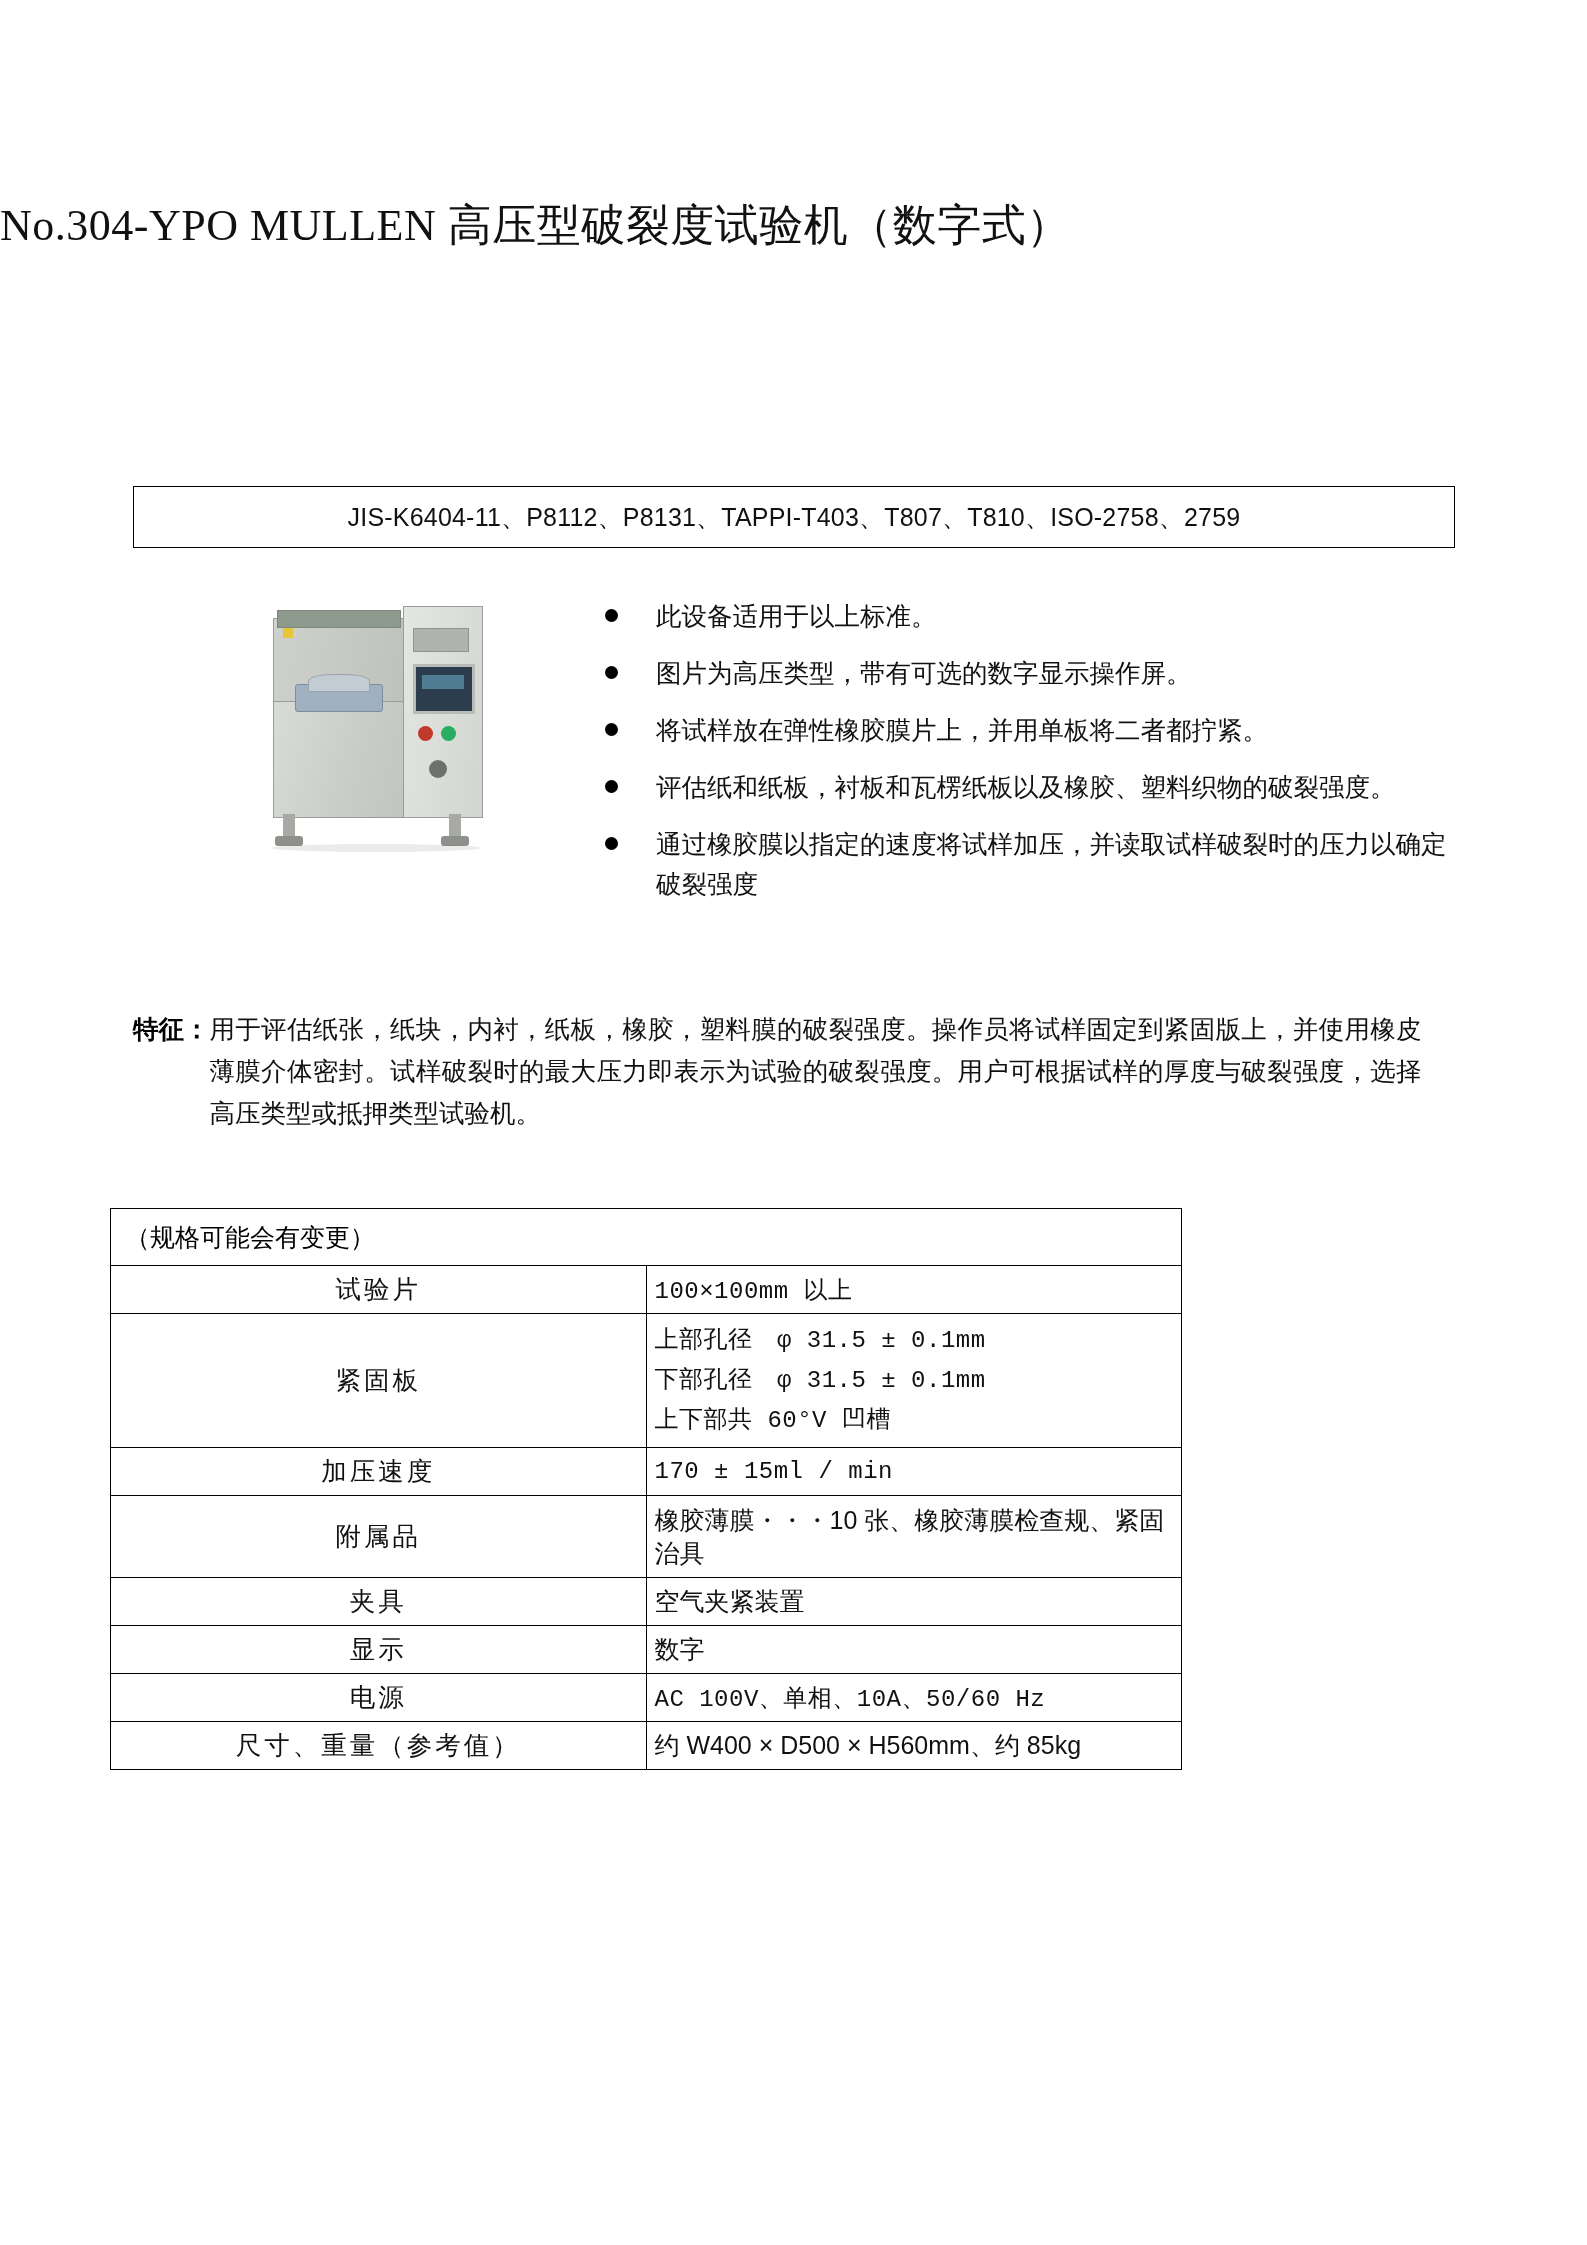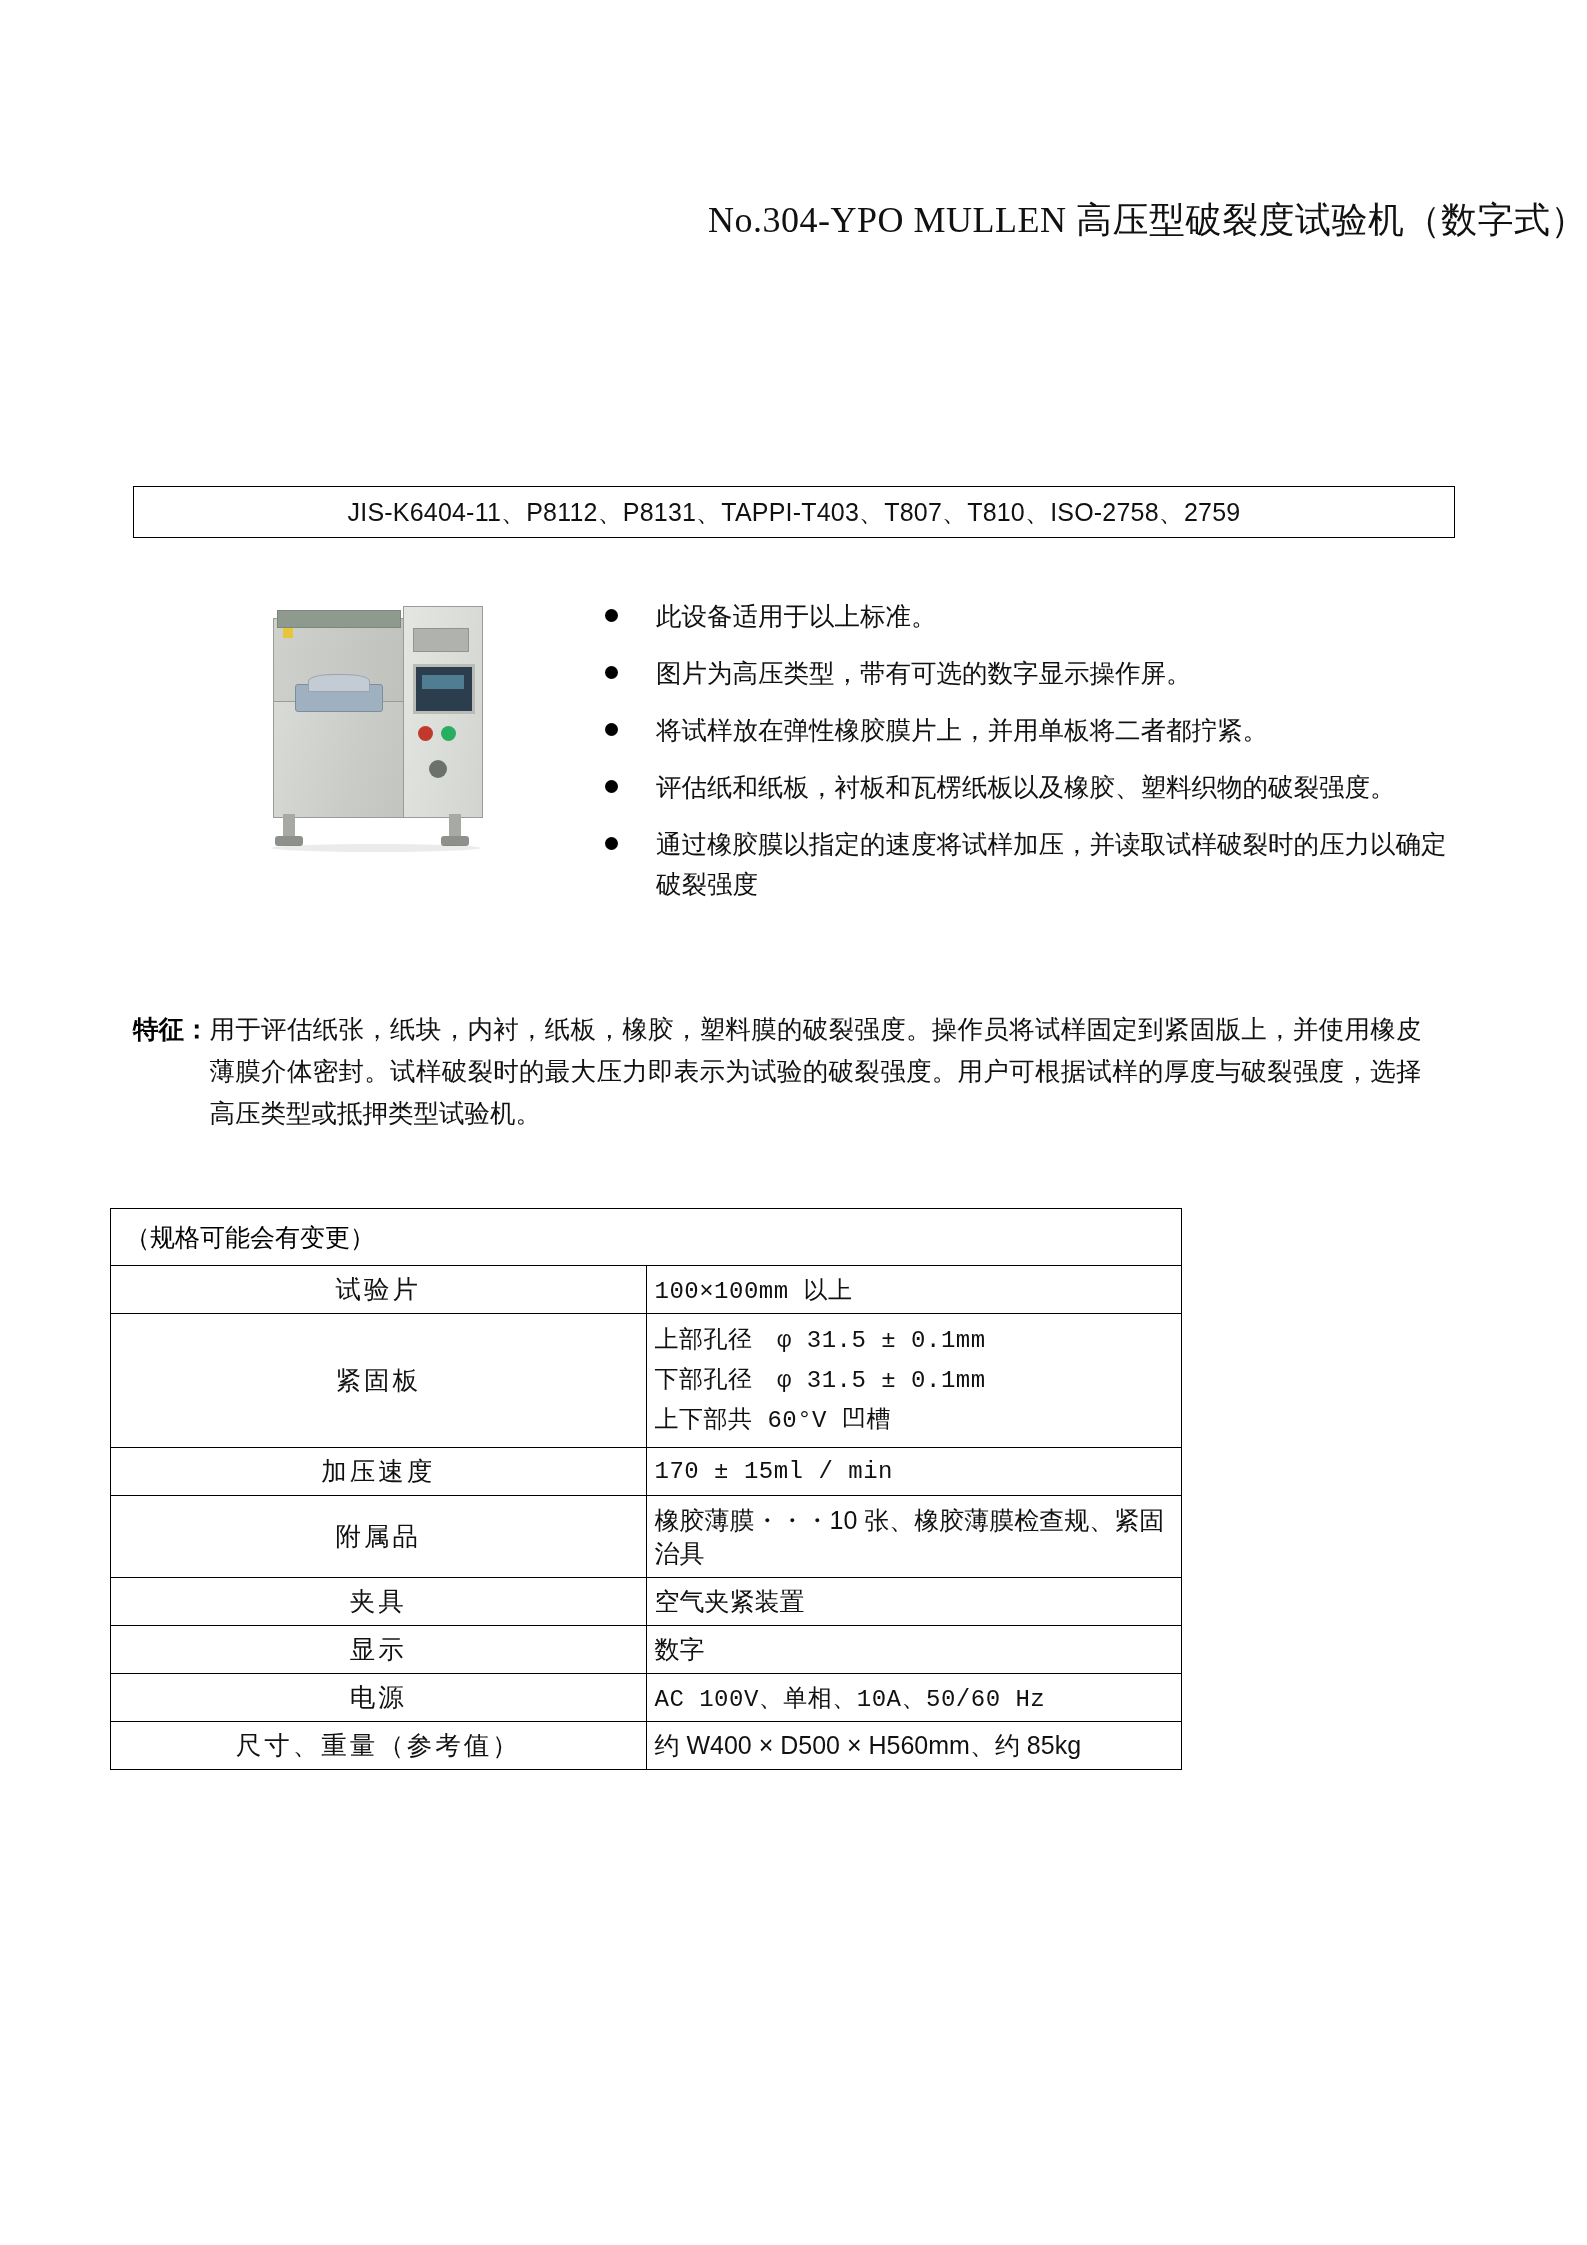--- a/index.html
+++ b/index.html
@@ -18,36 +18,36 @@
   .page {
     position: relative;
     width: 1587px;
     height: 2245px;
     box-sizing: border-box;
     padding: 0;
   }
 
   
   .title {
-    text-align: right;
-    font-size: 36px;
+    text-align: left;
+    font-size: 44px;
     letter-spacing: 0.5px;
     margin: 196px 0 4px 0;
     font-family: "Liberation Serif", serif;
     font-weight: normal;
     color: #111;
   }
 
   
   .standards-box {
     position: absolute;
     left: 133px;
     top: 290px;
     width: 1322px;
-    height: 52px;
+    height: 62px;
     border: 1.5px solid #000;
     box-sizing: border-box;
     display: flex;
     align-items: center;
     justify-content: center;
   }
   .standards-text {
     font-family: "Liberation Sans", sans-serif;
     font-size: 25px;
     letter-spacing: 0.2px;

